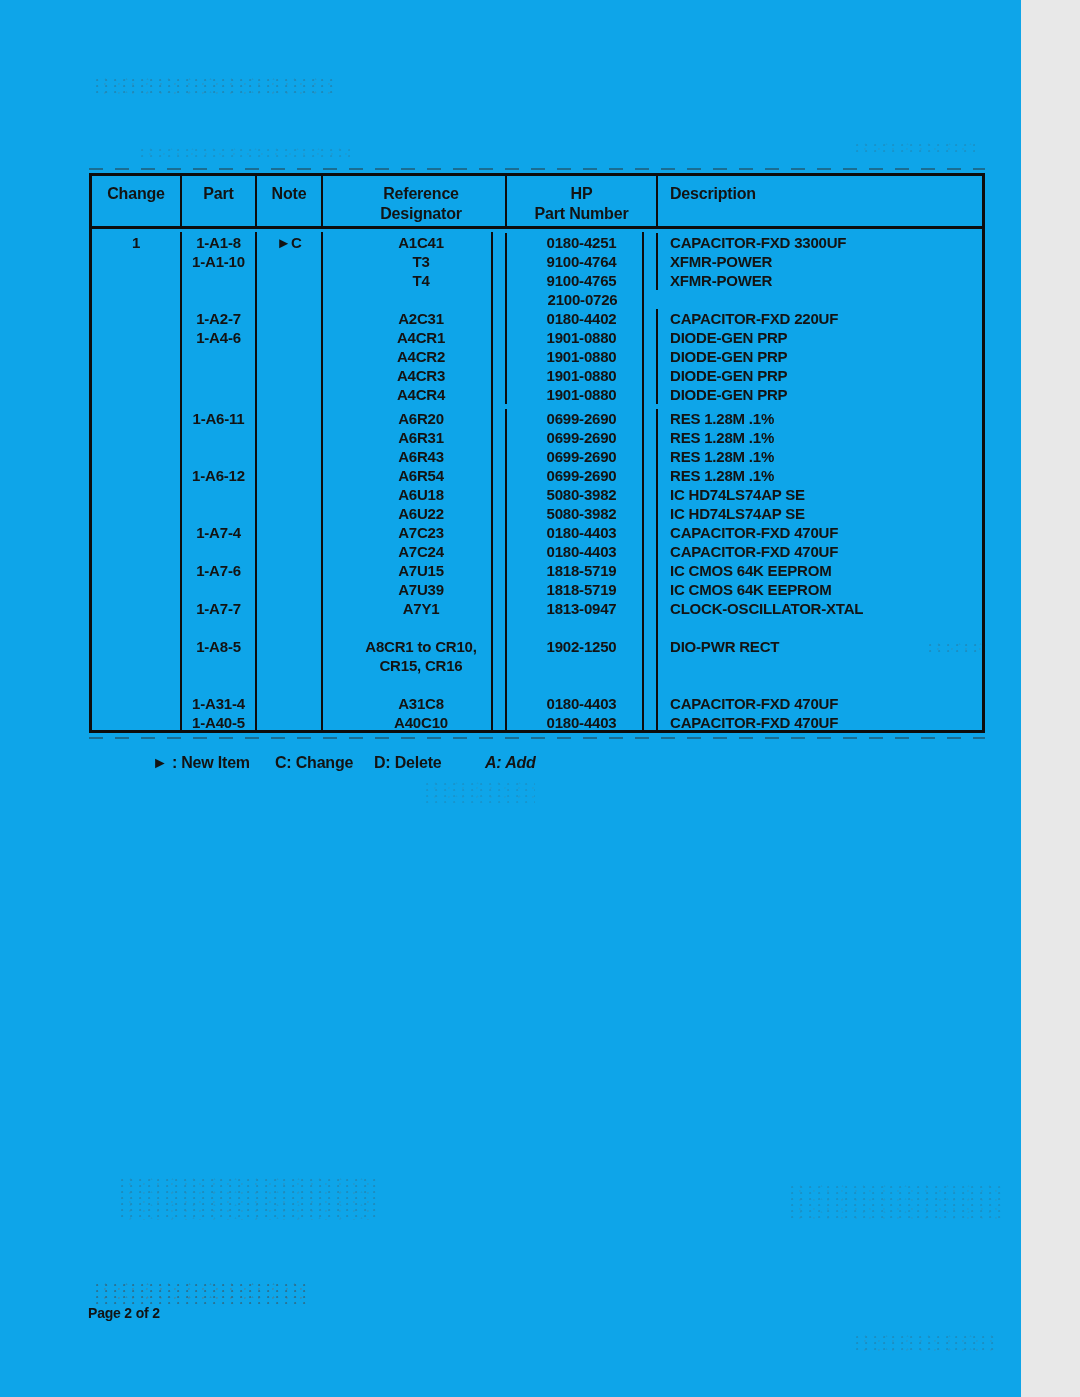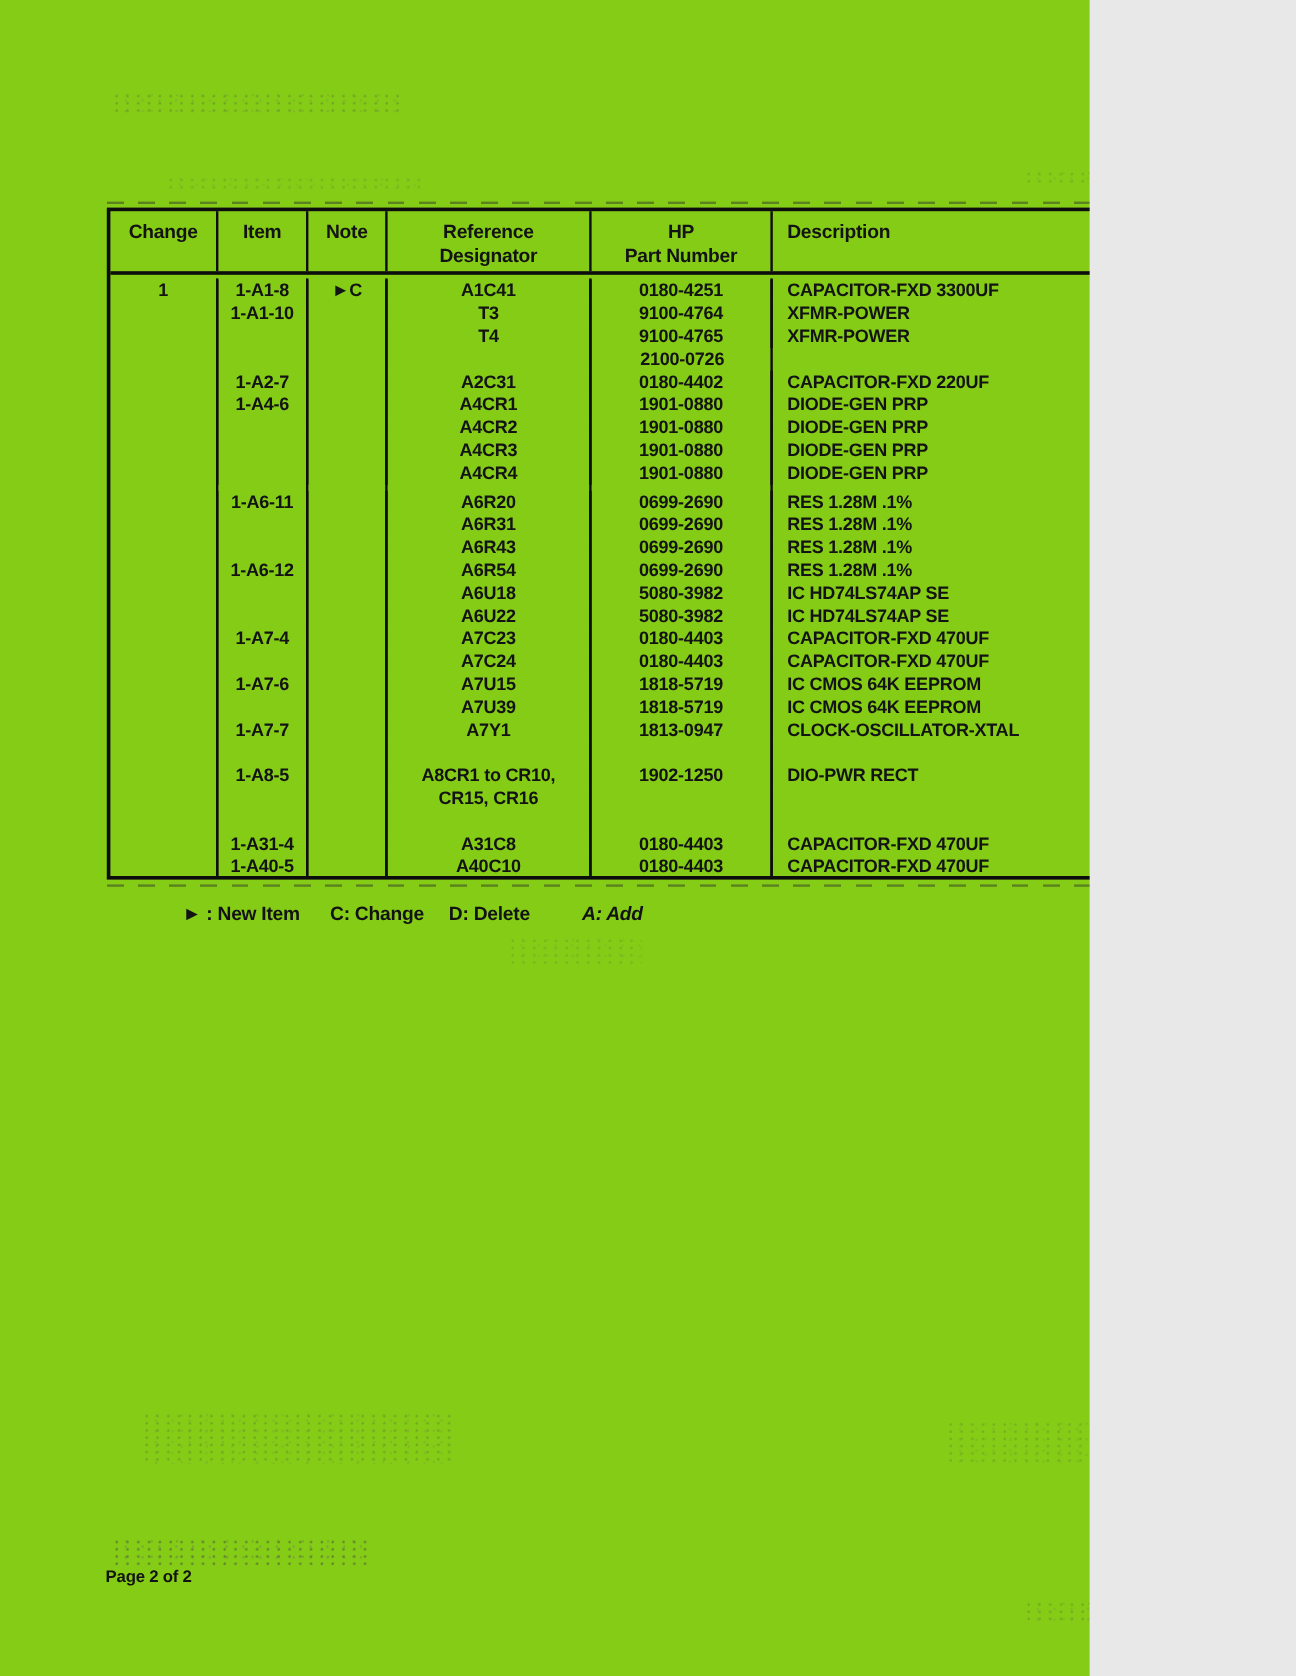--- a/index.html
+++ b/index.html
@@ -1,20 +1,20 @@
 <!DOCTYPE html>
 <html><head>
 <meta charset="utf-8">
 <style>
   * { margin:0; padding:0; box-sizing:border-box; }
   html,body { background:#e8e8e8; }
   .page {
     position:relative;
-    width:908px; height:1397px;
-    background:#84cc16;
+    width:1021px; height:1397px;
+    background:#0ea5e9;
     overflow:hidden;
     font-family:"Liberation Sans","DejaVu Sans",sans-serif;
     color:#131313;
   }
 
   
   .parts-table {
     position:absolute;
     left:89px; top:173px;
     width:896px; height:560px;
@@ -48,21 +48,21 @@
     text-align:center;
     border-right:2px solid #0d0d0d;
     white-space:nowrap;
     overflow:visible;
     letter-spacing:-0.2px;
   }
   .td:last-child { border-right:none; }
   .col-change { width:90px; }
   .col-page   { width:75px; }
   .col-note   { width:66px; }
-  .col-ref    { width:170px; }
+  .col-ref    { width:170px;margin-left:14px; }
   .col-part   { width:151px; }
   .col-desc   { flex:1; text-align:left; padding-left:12px; }
   .tbody { display:flex; flex-direction:column; }
   .tbody .tr { flex:none; }
   
   .tbody-cols {
     position:absolute; left:0; top:56px; bottom:0; right:0;
     display:flex; pointer-events:none;
   }
   .tbody-cols div { border-right:2px solid #0d0d0d; height:100%; }
@@ -126,21 +126,21 @@
 
   <div class="edge-fuzz" style="left:89px; top:168px; width:896px;"></div>
   <div class="edge-fuzz" style="left:89px; top:737px; width:896px;"></div>
 
   <div class="parts-table">
     <div class="thead">
         <div class="th col-change">
           <div>Change</div>
         </div>
         <div class="th col-page">
-          <div>Item</div>
+          <div>Part</div>
         </div>
         <div class="th col-note">
           <div>Note</div>
         </div>
         <div class="th col-ref">
           <div>Reference</div>
           <div>Designator</div>
         </div>
         <div class="th col-part">
           <div>HP</div>

